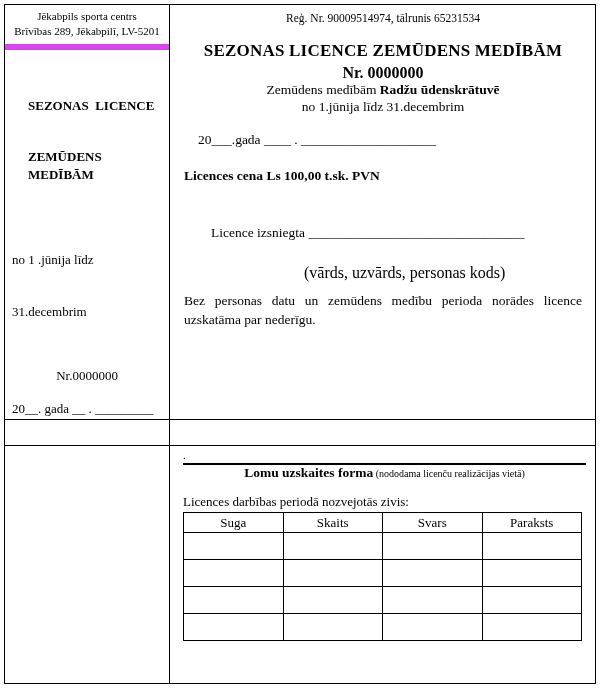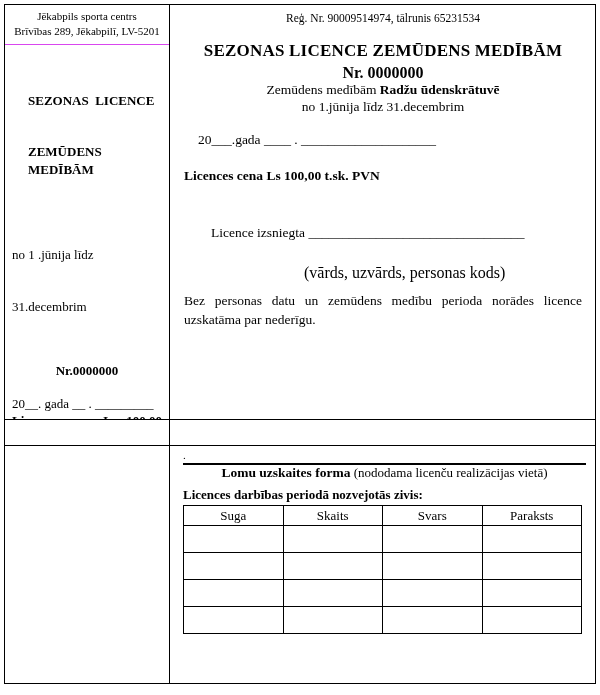--- a/index.html
+++ b/index.html
@@ -18,26 +18,26 @@
     grid-template-rows: 415px 26px 1fr;
     background: #fff;
   }
   .c { overflow: hidden; }
   .br { border-right: 1px solid #000; }
   .bb { border-bottom: 1px solid #000; }
 
   
   .stub-header {
     text-align: center; font-size: 11px; line-height: 1.35;
-    padding: 4px 2px 5px; border-bottom: 1px solid #d946ef;
+    padding: 4px 2px 5px; border-bottom: 6px solid #d946ef;
   }
   .stub-body { padding: 4px 7px 0 7px; font-size: 13px; }
   .stub-title { font-weight: bold; margin-top: 9px; line-height: 1.32; white-space: pre-wrap; margin-left: 16px; }
   .stub-period { line-height: 1.32; white-space: pre-wrap; }
-  .stub-nr { font-weight: bold; text-align: center; margin-top: 14px; }
+  .stub-nr { font-weight: normal; text-align: center; margin-top: 14px; }
   .stub-date { margin-top: 17px; white-space: pre-wrap; }
   .stub-price { font-weight: bold; text-align: justify; margin-top: 1px; line-height: 1.3; }
 
   
   .main-body { padding: 6px 13px 0 14px; font-size: 13.5px; }
   .main-header { text-align: center; font-size: 11.5px; line-height: 1.32; }
   .main-title { font-weight: bold; font-size: 17px; text-align: center; margin-top: 15px; letter-spacing: .2px; }
   .main-nr { font-weight: bold; font-size: 16px; text-align: center; margin-top: 3px; }
   .purpose { text-align: center; }
   .period { text-align: center; margin-top: 1px; }
@@ -46,22 +46,22 @@
   .issued { margin-top: 25px; white-space: pre-wrap; }
   .issued-caption { font-size: 16px; padding-left: 120px; margin-top: 7px; }
   .note { text-align: justify; margin-top: 10px; line-height: 1.38; }
 
   
   .form-body { padding: 3px 9px 0 13px; font-size: 13px; }
   .dot-line { font-size: 11px; line-height: 1.1; }
   .form-rule { border-top: 2px solid #000; margin-top: 2px; }
   .form-title { text-align: center; margin-top: 0px; }
   .form-title-main { font-weight: bold; font-size: 13.5px; }
-  .form-title-note { font-size: 13px; }
-  .form-sub { margin-top: 6px; font-weight: bold; }
+  .form-title-note { font-size: 10px; }
+  .form-sub { margin-top: 13px; }
   table.catch { border-collapse: collapse; width: calc(100% - 4px); margin-top: 2px; table-layout: fixed; }
   .catch th, .catch td { border: 1px solid #000; }
   .catch th { font-weight: normal; font-size: 13px; height: 20px; text-align: center; padding: 0; }
   .catch td { height: 27px; }
 </style>
 </head>
 <body>
 
 <div class="doc">
 

